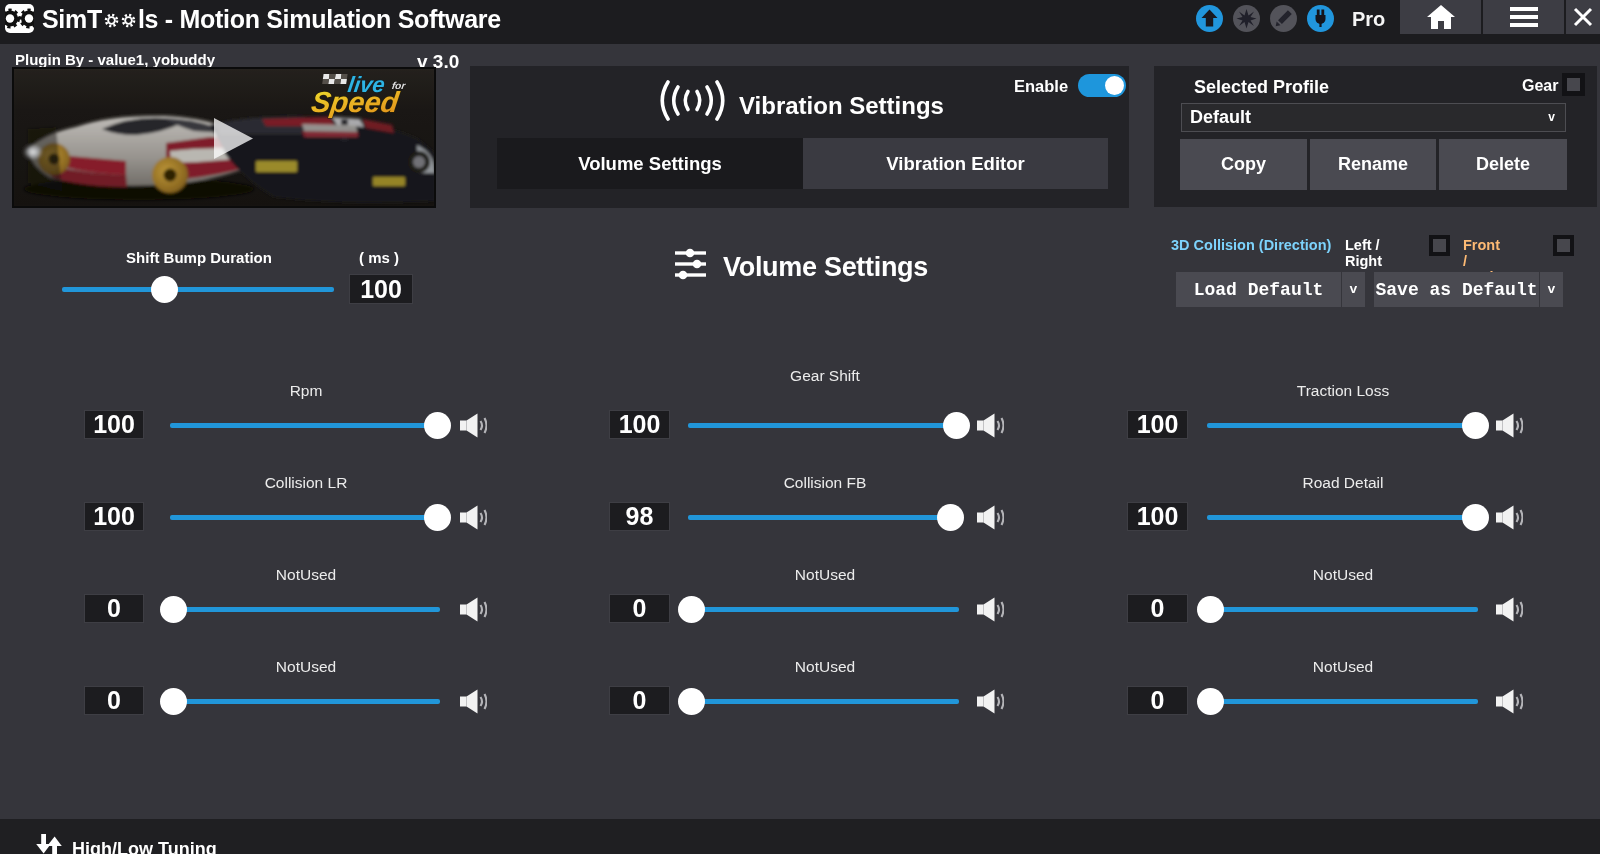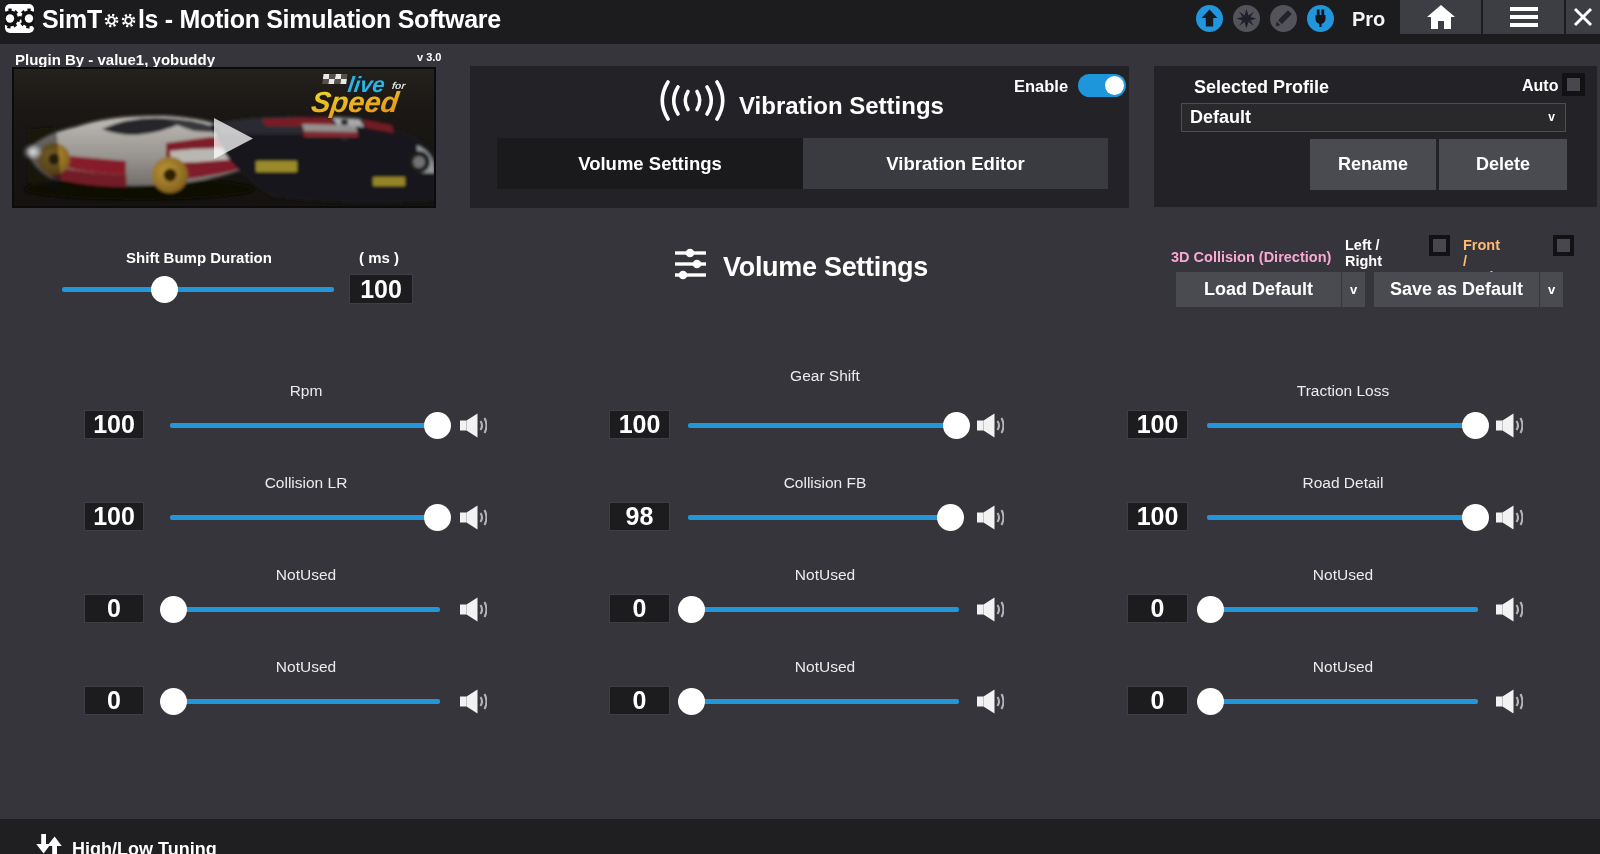--- a/index.html
+++ b/index.html
@@ -13,21 +13,21 @@
   #logo { left:5px; top:4px; width:29px; height:29px; background:#fff; border-radius:5px; }
   #apptitle { left:42px; top:5px; color:#fff; font-size:25px; font-weight:bold; letter-spacing:-0.3px; }
   .circicon { width:27px; height:27px; border-radius:50%; top:5px; }
   .blue { background:#2196dd; }
   .gray { background:#53535a; }
   #pro { left:1352px; top:8px; color:#f5f5f5; font-size:20px; font-weight:bold; }
   .tbtn { top:0; height:34px; background:#3d3d44; display:flex; align-items:center; justify-content:center; }
 
   
   #pluginby { left:15px; top:51px; color:#fff; font-size:15px; font-weight:bold; }
-  #ver { left:417px; top:51px; color:#fff; font-size:11px; font-weight:bold; }
+  #ver { left:417px; top:51px; color:#fff; font-size:19px; font-weight:bold; }
   #carimg { left:12px; top:67px; width:424px; height:141px; background:#171513; border:2px solid #0b0b0b; }
 
   
   #vibpanel { left:470px; top:66px; width:659px; height:142px; background:#232327; }
   #vibtitle { left:739px; top:92px; color:#fff; font-size:24px; font-weight:bold; }
   #enable { left:1014px; top:77px; color:#fff; font-size:16.5px; font-weight:bold; }
   #toggle { left:1078px; top:74px; width:48px; height:23px; background:#1e96dc; border-radius:11.5px; }
   #toggle .knob { position:absolute; right:2px; top:2px; width:19px; height:19px; background:#fff; border-radius:50%; }
   .tab { top:138px; height:51px; display:flex; align-items:center; justify-content:center;
          color:#fff; font-size:18.5px; font-weight:bold; }
@@ -50,27 +50,27 @@
   
   #sbd-label { left:99px; top:249px; width:200px; text-align:center; color:#fff; font-size:15px; font-weight:bold; }
   #ms-label { left:339px; top:249px; width:80px; text-align:center; color:#fff; font-size:15px; font-weight:bold; }
   .valbox { background:#1c1c1f; border:1px solid #3e3e44; color:#fff; font-weight:bold; font-size:25px;
             display:flex; align-items:center; justify-content:center; }
   #sbd-box { left:349px; top:274px; width:64px; height:30px; font-size:25px; }
   .track { height:5px; background:#2196d9; border-radius:2px; }
   .thumb { width:27px; height:27px; background:#fff; border-radius:50%; }
   #vs-title { left:723px; top:252px; color:#fff; font-size:27px; font-weight:bold; letter-spacing:-0.3px; }
 
-  #collision { left:1171px; top:237px; color:#f9a8d4; font-size:14.5px; font-weight:bold;margin-top:12px; }
+  #collision { left:1171px; top:237px; color:#7dd3fc; font-size:14.5px; font-weight:bold; }
   #lr { left:1345px; top:237px; color:#fff; font-size:14.5px; font-weight:bold; }
   #fb { left:1463px; top:237px; color:#fdba74; font-size:14.5px; font-weight:bold; }
   #cb-lr { left:1429px; top:235px; }
   #cb-fb { left:1553px; top:235px; }
   .lbtn { top:272px; height:35px; background:#4a4a51; color:#fff; font-size:18px; font-weight:bold;
-          display:flex; align-items:center; justify-content:center; }
+          display:flex; align-items:center; justify-content:center;font-family:Liberation Mono, monospace; }
 
   
   .slabel { color:#ececec; font-size:15.5px; text-align:center; }
   .spk { width:27px; height:25px; }
 
   
   #footer { left:0; top:819px; width:1600px; height:35px; background:#1f1f22; }
   #ftext { left:72px; top:839px; color:#fff; font-size:18px; font-weight:bold; }
 </style>
 </head>
@@ -249,25 +249,26 @@
   <div class="abs" id="vibtitle">Vibration Settings</div>
   <div class="abs" id="enable">Enable</div>
   <div class="abs" id="toggle">
       <div class="knob"></div>
     </div>
   <div class="abs tab" id="tab1">Volume Settings</div>
   <div class="abs tab" id="tab2">Vibration Editor</div>
 
   <div class="abs" id="profpanel"></div>
   <div class="abs" id="proftitle">Selected Profile</div>
-  <div class="abs" id="auto">Auto</div>
+  <div class="abs" id="auto">Gear</div>
   <div class="abs checkbox" id="cb-auto">
       <div></div>
     </div>
   <div class="abs" id="dropdown">Default<span class="v">v</span></div>
+  <div class="abs pbtn" style="left:1180px; width:127px;">Copy</div>
   <div class="abs pbtn" style="left:1439px; width:128px;">Delete</div>
   <div class="abs pbtn" style="left:1310px; width:126px;">Rename</div>
 
   <div class="abs" id="sbd-label">Shift Bump Duration</div>
   <div class="abs" id="ms-label">( ms )</div>
   <div class="abs valbox" id="sbd-box">100</div>
   <div class="abs track" style="left:62px; top:287px; width:272px;"></div>
   <div class="abs thumb" style="left:151px; top:275.5px;"></div>
 
   <div class="abs" style="left:674px; top:247px;">

